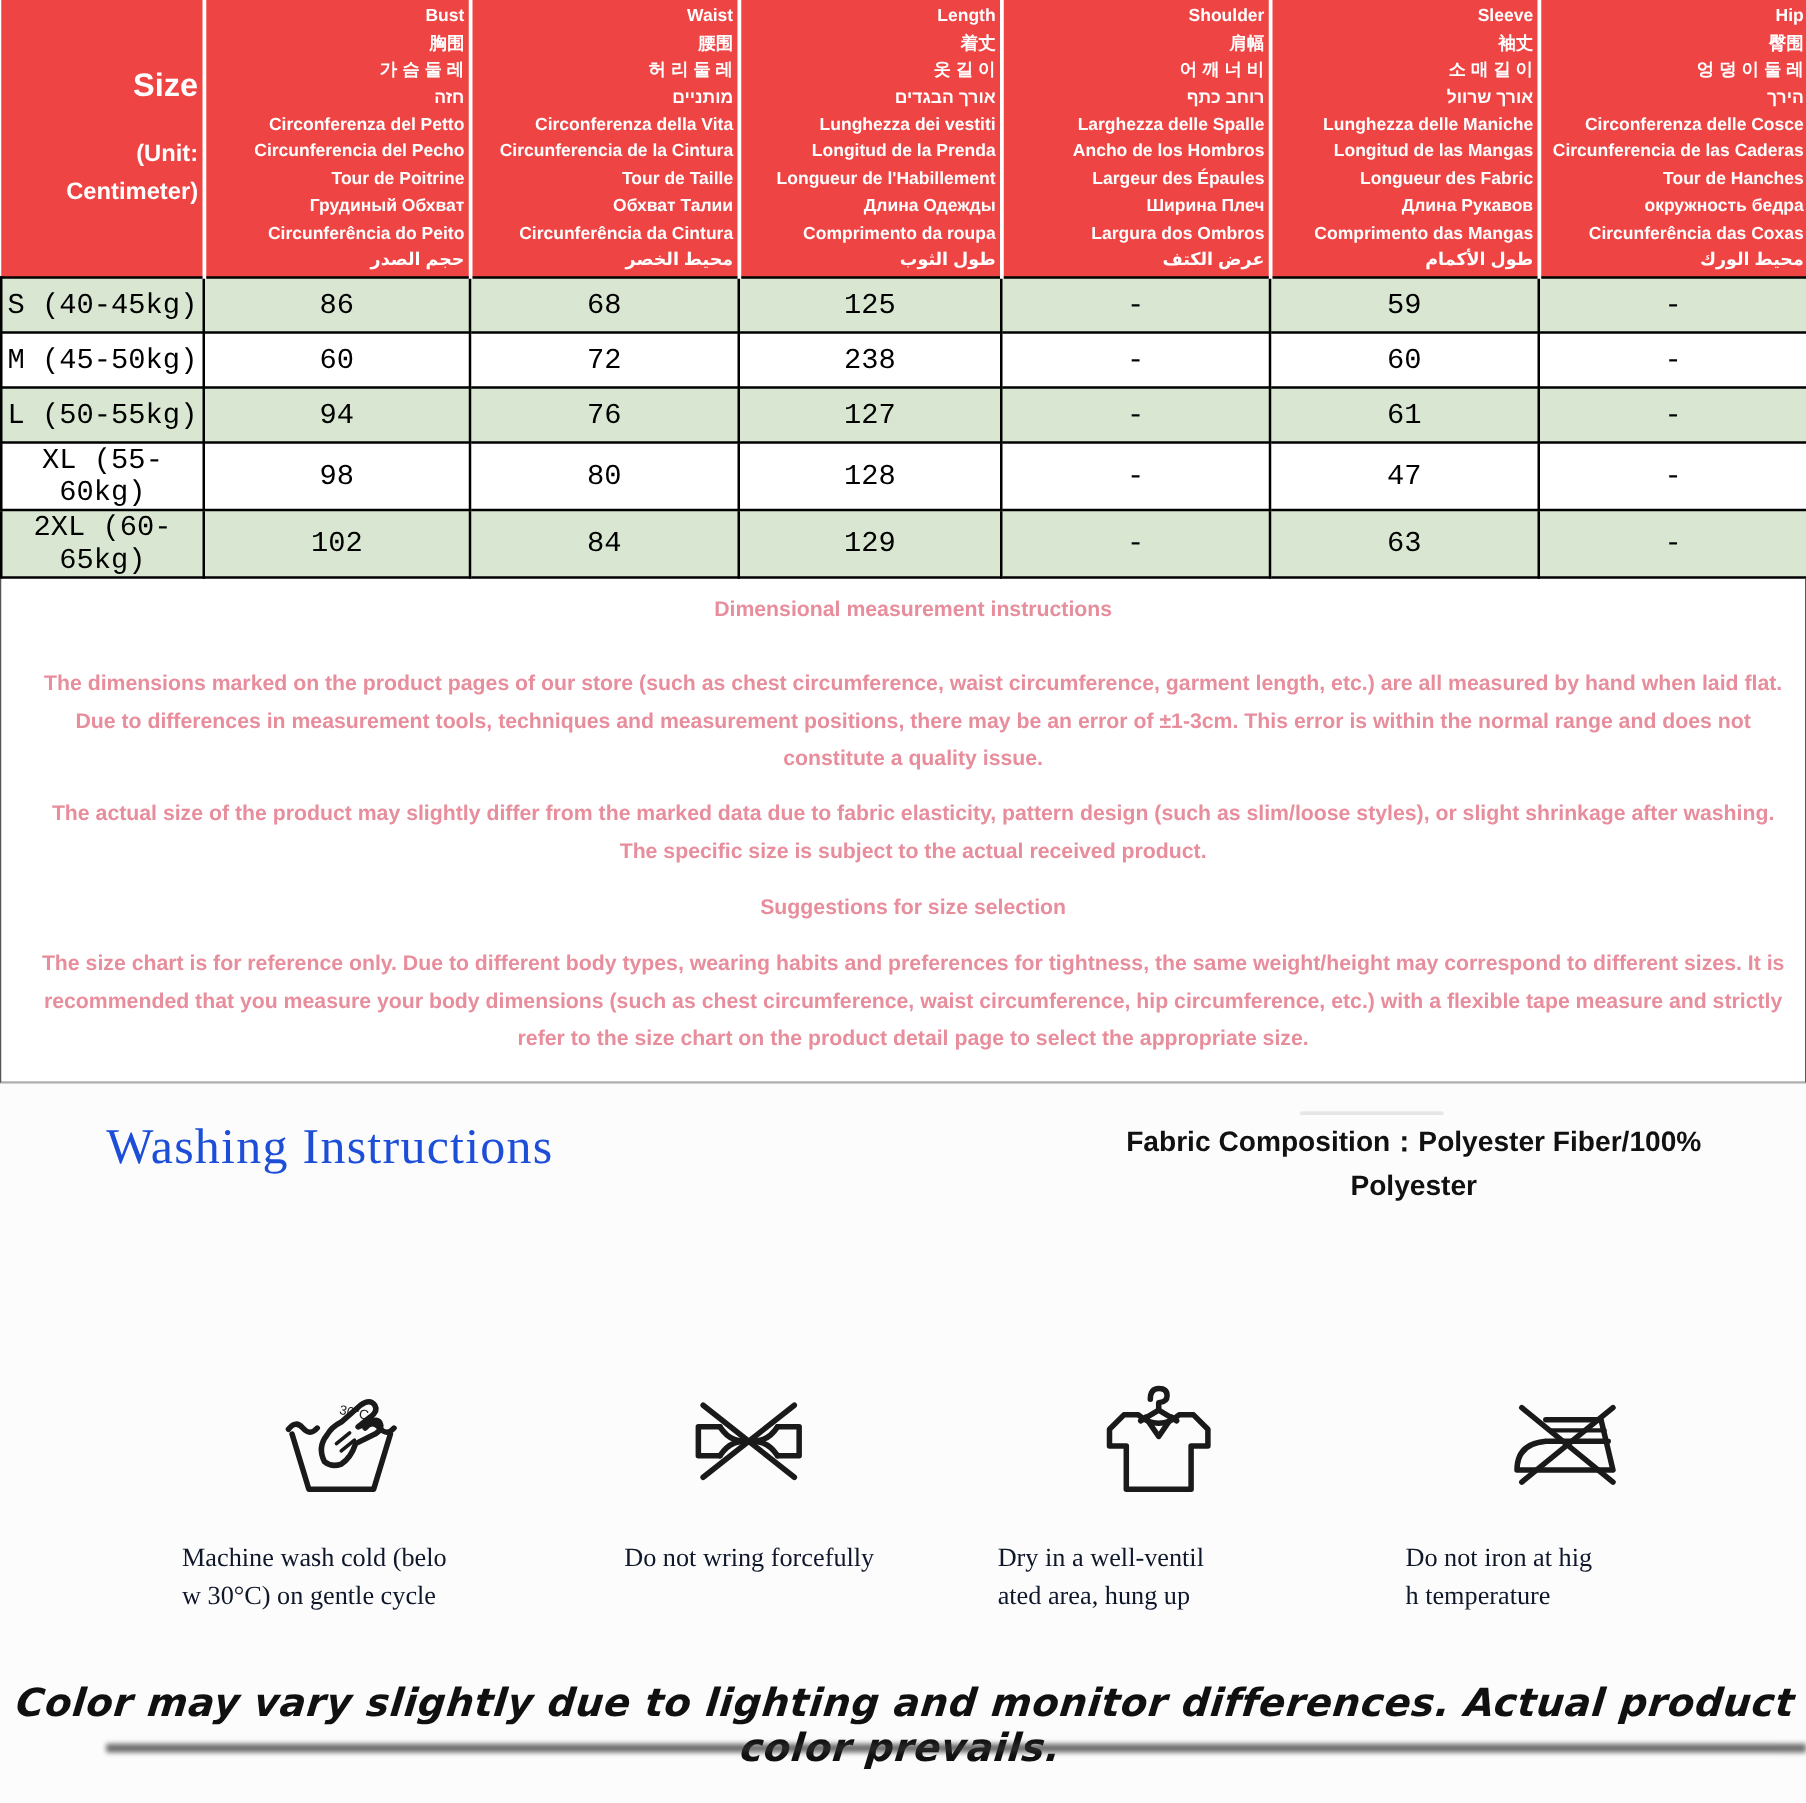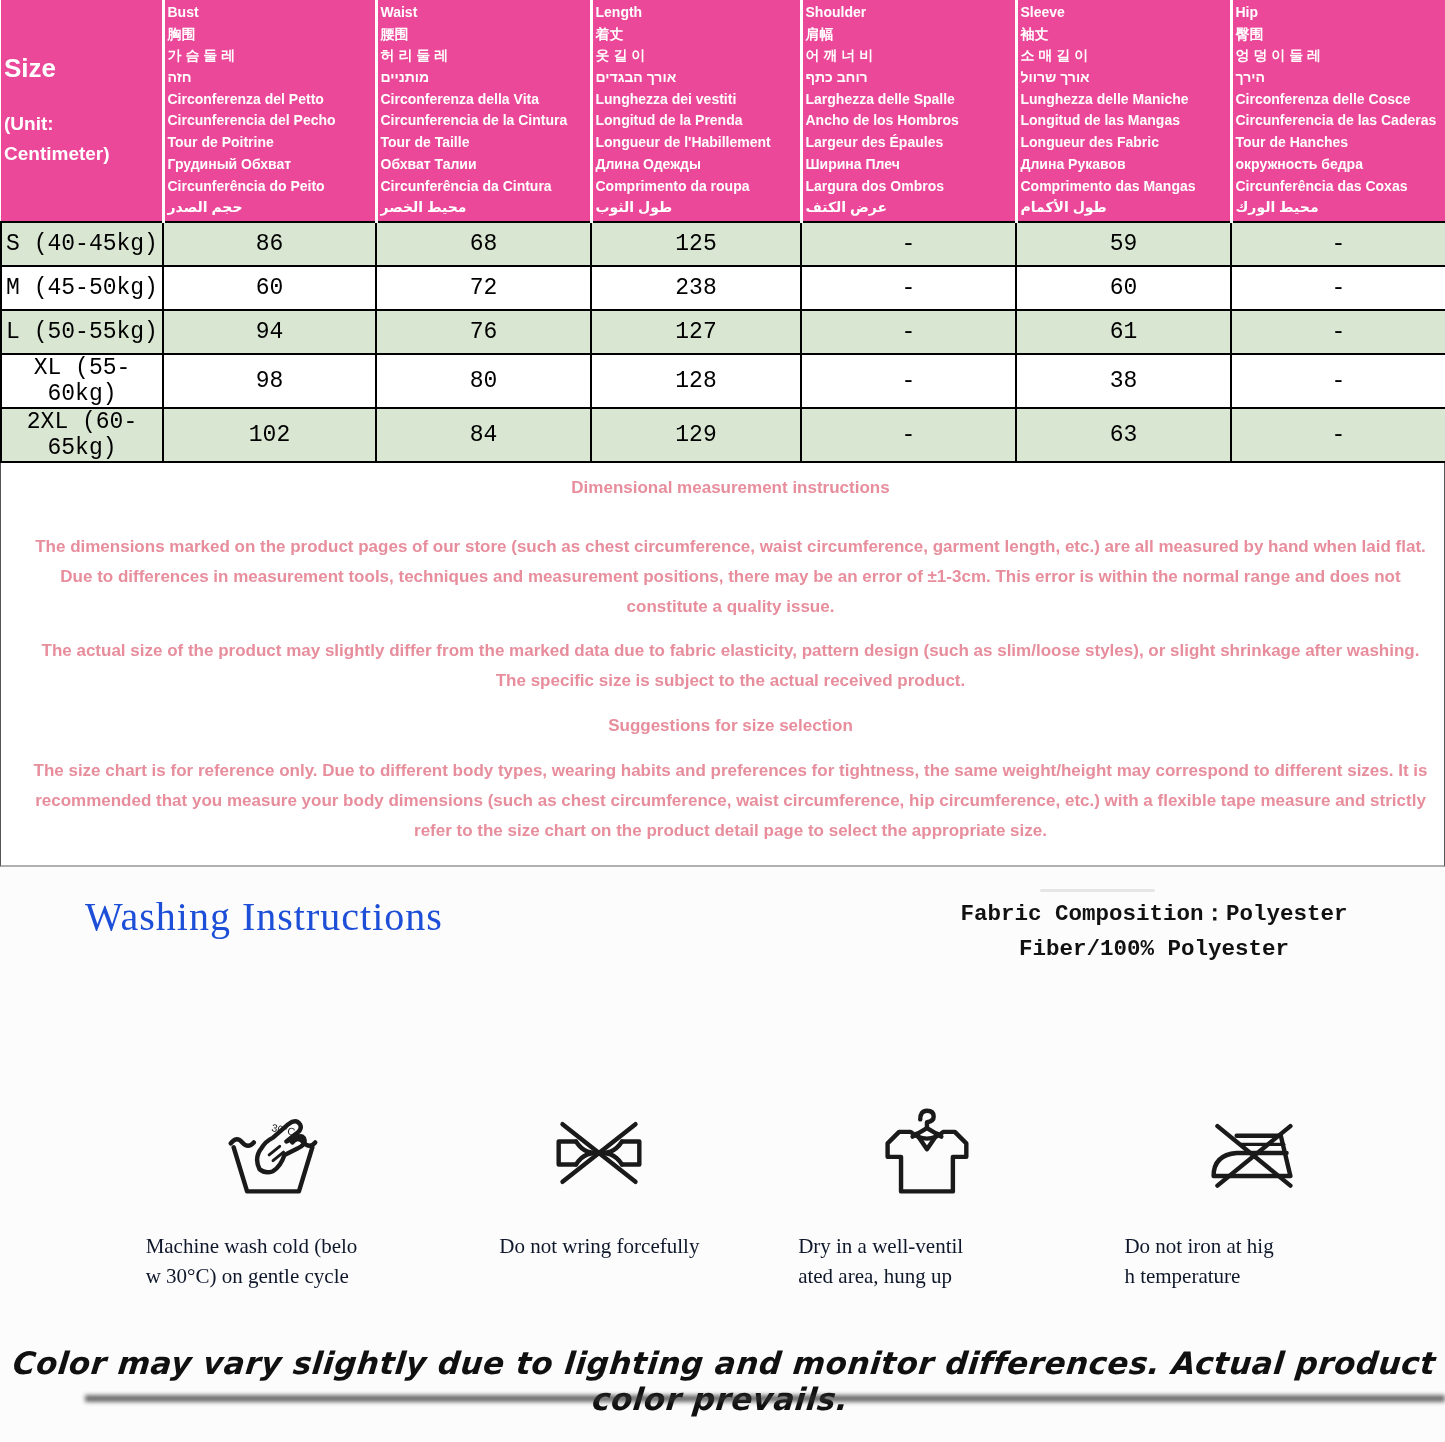--- a/index.html
+++ b/index.html
@@ -7,23 +7,23 @@
   body {
     width:1445px; height:1442px;
     background:#ffffff;
     font-family:"Liberation Sans","DejaVu Sans",sans-serif;
     color:#000;
   }
 
   
   table.size-table { width:1445px; border-collapse:collapse; table-layout:fixed; }
   .size-table thead th {
-    background:#ec4899; color:#ffffff;
+    background:#ef4444; color:#ffffff;
     font-weight:bold; font-size:14px; line-height:1.55;
-    text-align:left; vertical-align:middle;
+    text-align:right; vertical-align:middle;
     height:180px; padding:2px 3px;
     white-space:pre-line;
     border-left:3px solid #ffffff;
   }
   .size-table thead th:first-child { border-left:none; }
   .size-title { font-size:26px; font-weight:bold; line-height:1.2; }
   .size-sub   { font-size:19px; font-weight:bold; margin-top:4px; }
   .size-table tbody td {
     border:2px solid #000;
     height:44px; text-align:center; vertical-align:middle;
@@ -58,24 +58,23 @@
   .wash-title {
     position:absolute; left:85px; top:26px;
     font-family:"Liberation Serif","DejaVu Serif",serif;
     font-size:40px; color:#1d4ed8; letter-spacing:1px;
   }
   .fabric-line {
     position:absolute; left:1040px; top:22px; width:115px; height:3px;
     background:#e6e6e6; border-radius:2px;
   }
   .fabric {
-    position:absolute; right:51px; top:30px; width:480px;
+    position:absolute; right:74px; top:30px; width:480px;
     text-align:center; font-weight:bold; font-size:22.5px; line-height:1.55;
     color:#111;
-    font-family:Liberation Mono, monospace;
   }
   .wash-row {
     position:absolute; left:110px; right:30px; top:238px;
     display:flex;
   }
   .wash-item { flex:1; display:flex; flex-direction:column; align-items:center; }
   .wash-item svg { width:96px; height:96px; display:block; }
   .wash-caption {
     margin-top:30px; width:255px;
     font-family:"Liberation Serif","DejaVu Serif",serif;
@@ -205,21 +204,21 @@
       <td>-</td>
       <td>61</td>
       <td>-</td>
     </tr>
     <tr>
       <td>XL (55-60kg)</td>
       <td>98</td>
       <td>80</td>
       <td>128</td>
       <td>-</td>
-      <td>38</td>
+      <td>47</td>
       <td>-</td>
     </tr>
     <tr class="green">
       <td>2XL (60-65kg)</td>
       <td>102</td>
       <td>84</td>
       <td>129</td>
       <td>-</td>
       <td>63</td>
       <td>-</td>

